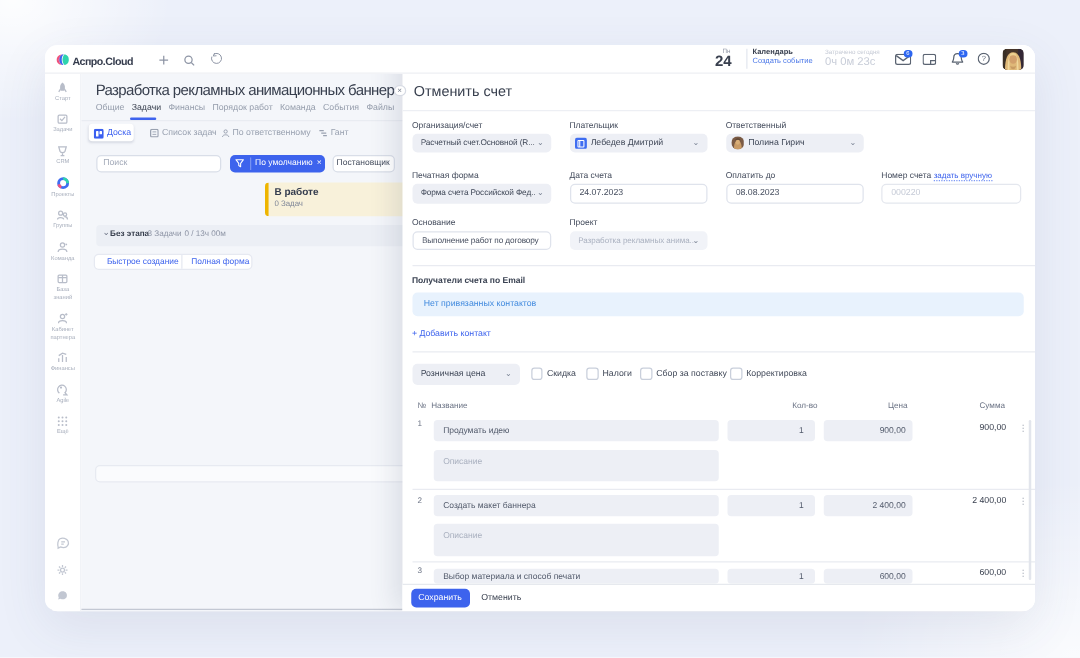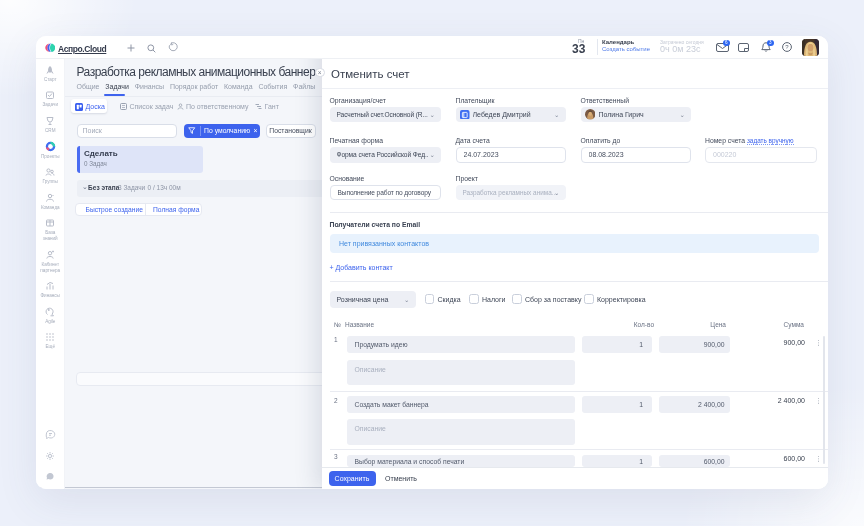--- a/index.html
+++ b/index.html
@@ -13,21 +13,21 @@
     position:relative;
   }
   .abs { position:absolute; }
   .win {
     position:absolute; left:36px; top:36px; width:792px; height:453px;
     background:#fff; border-radius:10px; overflow:hidden;
     box-shadow:0 12px 40px rgba(70,80,120,0.10);
   }
   
   .hdr { position:absolute; left:0; top:0; width:792px; height:23px; background:#fff; border-bottom:1px solid #eef0f4; z-index:50; }
-  .logo-txt { position:absolute; left:22px; top:7.9px; font-size:8.5px; font-weight:bold; color:#343b4c; letter-spacing:-0.4px;text-decoration:underline; }
+  .logo-txt { position:absolute; left:22px; top:7.9px; font-size:8.5px; font-weight:bold; color:#343b4c; letter-spacing:-0.4px; }
   .hico { position:absolute; top:5px; color:#8e95a5; }
   .date-dow { position:absolute; left:542px; top:1.5px; font-size:5px; color:#8d94a4; }
   .date-num { position:absolute; left:536px; top:5.5px; font-size:12px; font-weight:bold; color:#39404f; }
   .hdr-div { position:absolute; left:561px; top:3px; width:1px; height:16px; background:#e3e7ef; }
   .cal-t { position:absolute; left:566px; top:2.5px; font-size:6px; font-weight:bold; color:#39404f; }
   .cal-s { position:absolute; left:566px; top:9.5px; font-size:6px; color:#4d79e8; }
   .spent-t { position:absolute; left:624px; top:2.5px; font-size:5px; color:#c5cad5; }
   .spent-v { position:absolute; left:624px; top:8px; font-size:9px; color:#c8cdd8; }
   .badge { position:absolute; width:6.6px; height:6.6px; border-radius:50%; background:#2d66f1; color:#fff; font-size:4.6px; text-align:center; line-height:6.8px; }
   .avatar { position:absolute; left:766px; top:3px; width:17px; height:17px; border-radius:4px; overflow:hidden; }
@@ -121,22 +121,22 @@
     <div id="vt4" class="vtab" style="left:228.5px;">Гант</div>
     <div class="search">Поиск</div>
     <div class="fbtn">
       <svg class="abs" style="left:4.5px; top:3.8px;" width="7.5" height="7.5" viewBox="0 0 8 8">
           <path d="M0.8 0.8 H7.2 L4.8 4 V6.8 L3.2 5.8 V4 Z" stroke="#fff" stroke-width="0.9" fill="none" stroke-linejoin="round"></path>
         </svg>
       <div class="sep"></div>
         <div class="lbl">По умолчанию ×</div>
     </div>
     <div class="pbtn">Постановщик</div>
-    <div class="col col1">
-        <div class="t">Сделать</div>
+    <div class="col col2">
+        <div class="t">В работе</div>
         <div class="s">0 Задач</div>
       </div>
     <div class="stage">
         <span class="abs" style="left:5.5px;color:#6a7284;top:-1px;">⌄</span>
         <span class="abs" style="left:11.6px;font-weight:600;font-size:6.5px;">Без этапа</span>
         <span class="abs" style="left:41.5px;color:#8d94a5;font-size:6.5px;">3 Задачи</span>
         <span class="abs" style="left:71px;color:#8d94a5;font-size:6.5px;">0 / 13ч 00м</span>
       </div>
     <div class="qbtns">
         <div class="d"></div>
@@ -286,21 +286,21 @@
     <svg class="abs" style="left:725px; top:6px;" width="10" height="10" viewBox="0 0 10 10">
         <path d="M5 0.8 C3 0.8 2 2.3 2 4 C2 6 1.2 7 0.8 7.6 L9.2 7.6 C8.8 7 8 6 8 4 C8 2.3 7 0.8 5 0.8 Z" stroke="#5b6472" fill="none" stroke-linejoin="round"></path>
         <path d="M4 8.6 A1.1 1.1 0 0 0 6 8.6" stroke="#5b6472" fill="none"></path>
       </svg>
     <div class="badge" style="left:731px; top:3.5px;">3</div>
     <svg class="abs" style="left:746px; top:6px;" width="10" height="10" viewBox="0 0 10 10">
         <circle cx="5" cy="5" r="4.4" stroke="#5b6472" fill="none"></circle>
         <text x="5" y="7.2" font-size="6" fill="#5b6472" text-anchor="middle" font-family="Liberation Sans">?</text>
       </svg>
     <div class="date-dow">Пн</div>
-    <div class="date-num">33</div>
+    <div class="date-num">24</div>
     <div class="hdr-div"></div>
     <div class="cal-t">Календарь</div>
     <div class="cal-s">Создать событие</div>
     <div class="spent-t">Затрачено сегодня</div>
     <div class="spent-v">0ч 0м 23с</div>
     <div class="avatar">
       <svg width="17" height="17" viewBox="0 0 17 17">
         <rect width="17" height="17" fill="#453429"></rect>
         <rect x="12.5" y="0" width="4.5" height="17" fill="#332836"></rect>
           <rect x="0" y="0" width="3" height="17" fill="#3a2f25"></rect>

